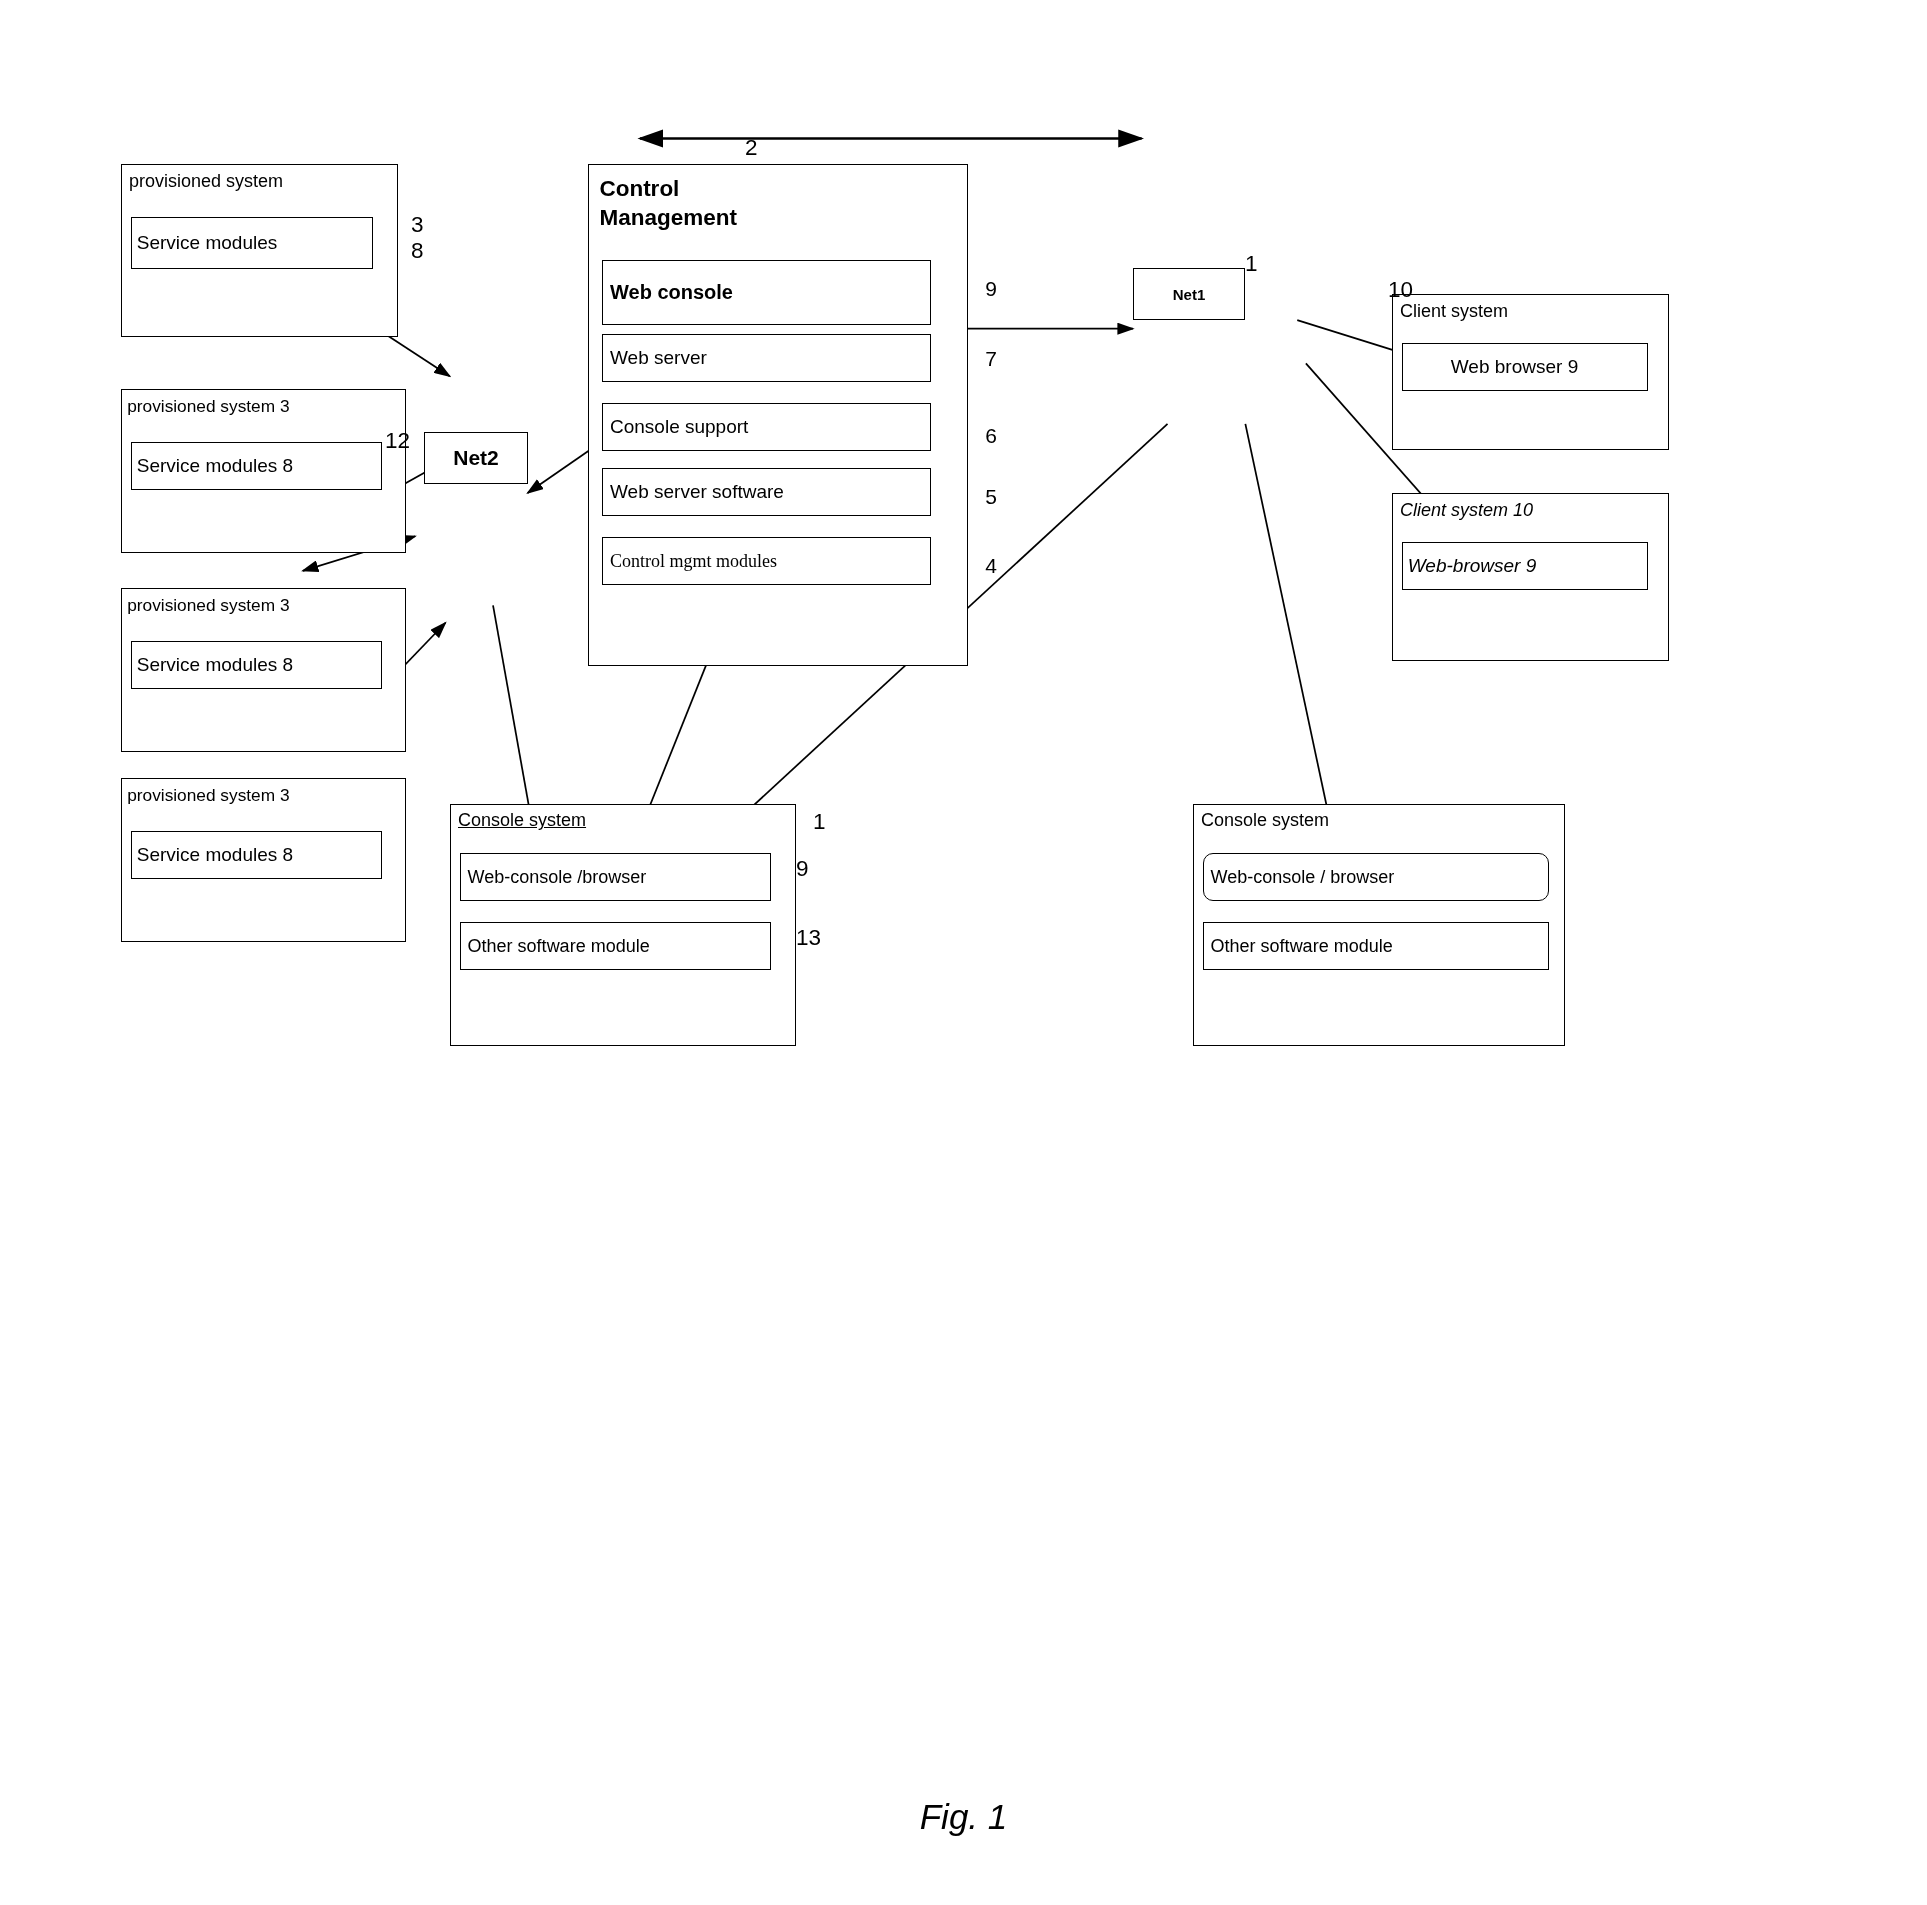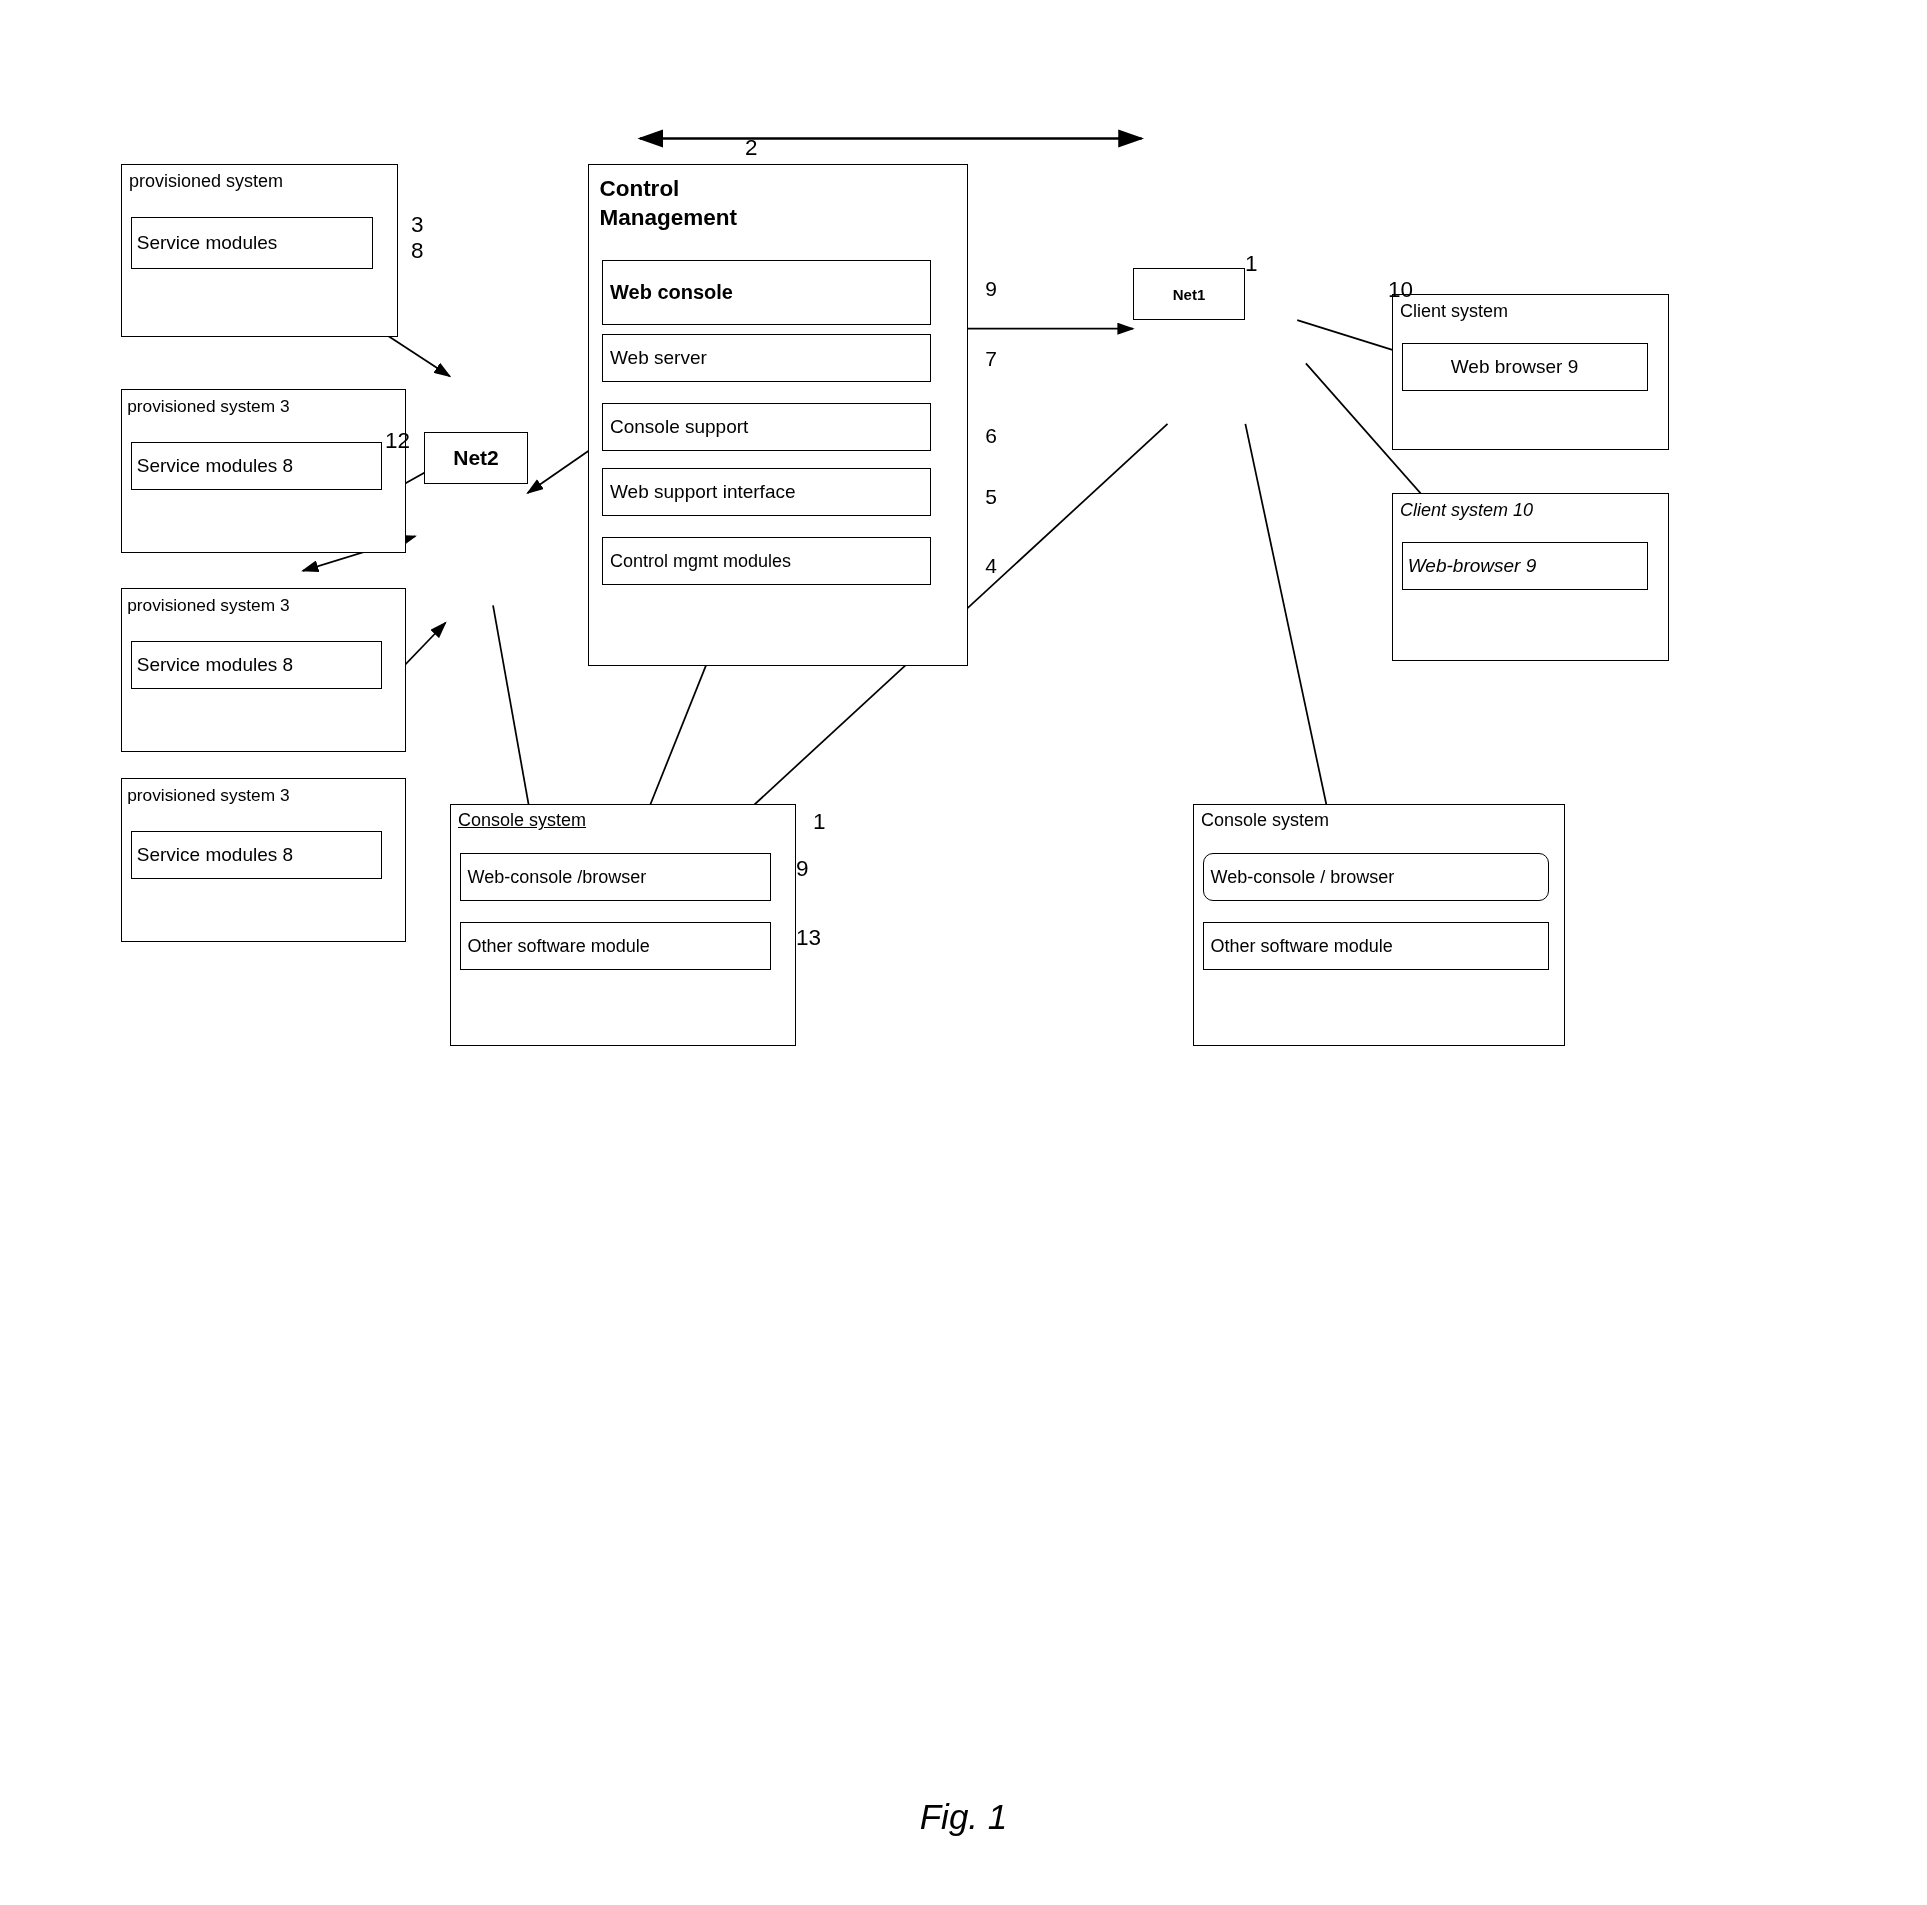--- a/index.html
+++ b/index.html
@@ -158,25 +158,25 @@
 
     <div class="box-inner" style="left:13px; top:169px; width:329px; height:48px; display:flex; align-items:center;">
       <span style="font-size:19px; padding:3.5px 7px;">Web server</span>
     </div>
 
     <div class="box-inner" style="left:13px; top:238px; width:329px; height:48px; display:flex; align-items:center;">
       <span style="font-size:19px; padding:3.5px 7px;">Console support</span>
     </div>
 
     <div class="box-inner" style="left:13px; top:303px; width:329px; height:48px; display:flex; align-items:center;">
-      <span style="font-size:19px; padding:3.5px 7px;">Web support interface</span>
+      <span style="font-size:19px; padding:3.5px 7px;">Web server software</span>
     </div>
 
     <div class="box-inner" style="left:13px; top:372px; width:329px; height:48px; display:flex; align-items:center;">
-      <span style="font-size:18px; padding:3.5px 7px;">Control mgmt modules</span>
+      <span style="font-size:18px; padding:3.5px 7px;font-family:Liberation Serif, serif;">Control mgmt modules</span>
     </div>
 
     <div style="position:absolute; right:-30px; top:112px; font-size:21px;">9</div>
     <div style="position:absolute; right:-30px; top:182px; font-size:21px;">7</div>
     <div style="position:absolute; right:-30px; top:259px; font-size:21px;">6</div>
     <div style="position:absolute; right:-30px; top:320px; font-size:21px;">5</div>
     <div style="position:absolute; right:-30px; top:389px; font-size:21px;">4</div>
   </div>
 
   <div class="box" style="left:1081px; top:216px; width:112px; height:52px; display:flex; align-items:center; justify-content:center;">

